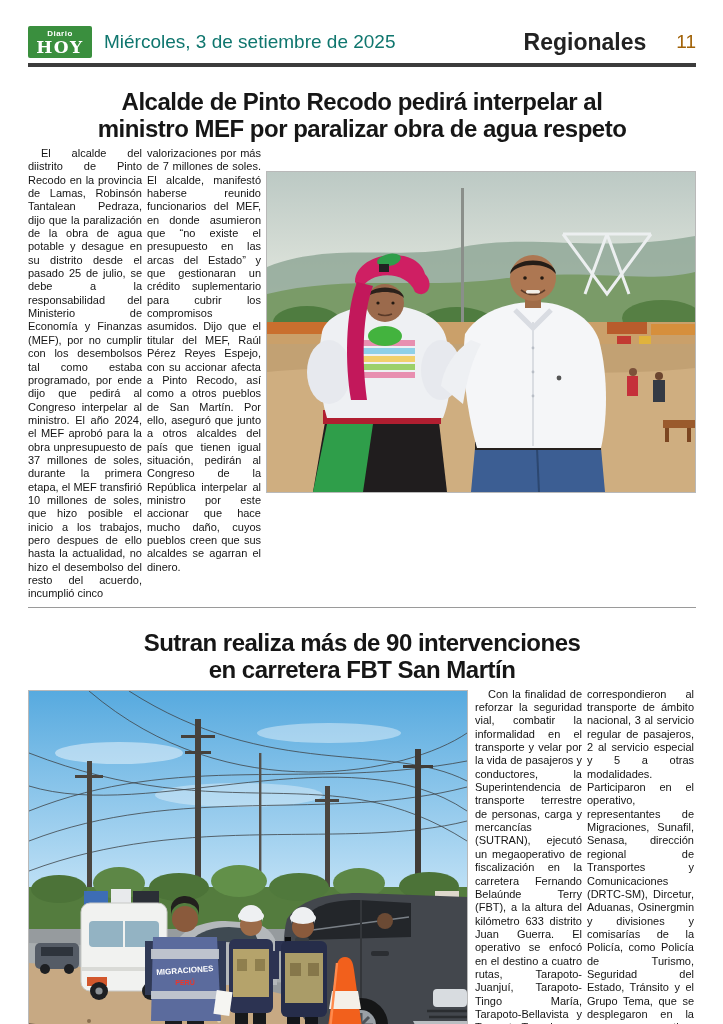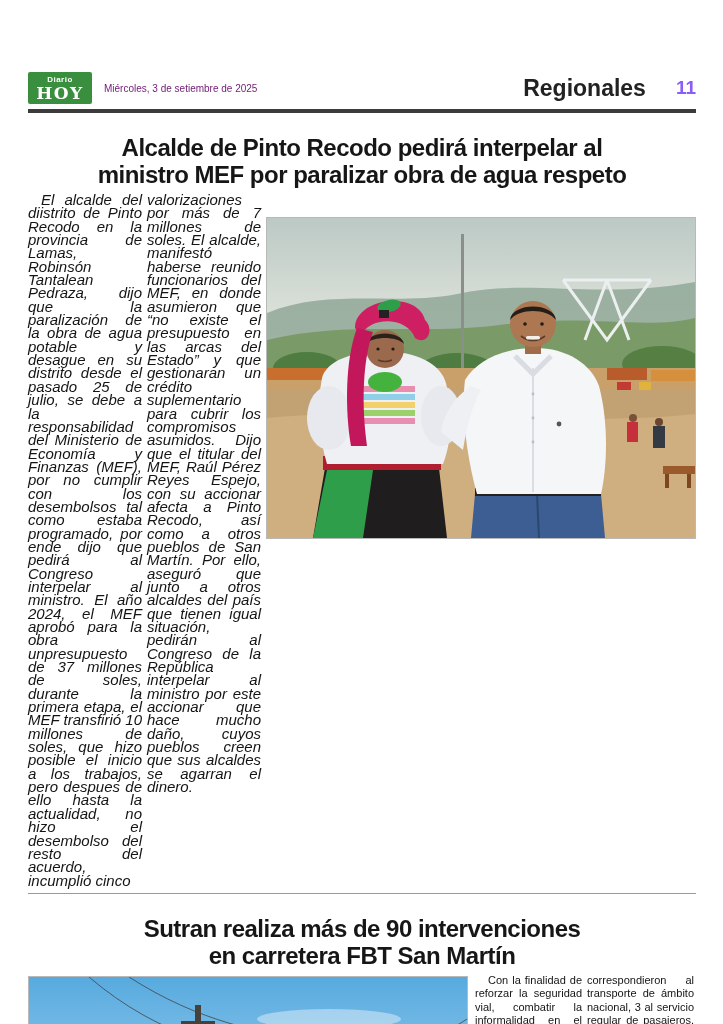--- a/index.html
+++ b/index.html
@@ -1,38 +1,38 @@
 <!DOCTYPE html>
 <html><head>
 <meta charset="utf-8">
 <style>
   html,body{margin:0;padding:0;background:#e8e8e8;}
   .sheet{position:relative;width:723px;height:1024px;background:#ffffff;overflow:hidden;
          font-family:"Liberation Sans",sans-serif;color:#111;}
   .inner{position:absolute;left:28px;top:26px;width:668px;}
 
   
-  .masthead{display:flex;align-items:center;height:32px;margin-top:46px;}
+  .masthead{display:flex;align-items:center;height:32px;}
   .logo{width:64px;height:32px;background:#3a8f3e;border-radius:2px;color:#fff;
         text-align:center;margin-right:12px;display:flex;flex-direction:column;justify-content:center;}
   .logo-top{font-size:8px;font-weight:bold;line-height:9px;letter-spacing:.5px;}
   .logo-main{font-family:"DejaVu Serif",serif;font-weight:bold;font-size:17px;line-height:18px;letter-spacing:1.5px;}
-  .date{font-size:10px;color:#701a75;}
+  .date{font-size:19px;color:#0f766e;}
   .spacer{flex:1;}
   .section{font-weight:bold;font-size:23px;margin-right:30px;color:#222;}
-  .pagenum{font-weight:bold;font-size:19px;color:#8b5cf6;}
+  .pagenum{font-weight:normal;font-size:19px;color:#a16207;}
   .rule-dark{height:4px;background:#3c3c3c;margin-top:5px;}
 
   
   .article-title{text-align:center;font-weight:bold;font-size:24px;line-height:27px;
                  letter-spacing:-0.5px;color:#161616;margin:21px 0 5px;}
 
   
   .a1-row{display:flex;gap:5px;}
-  .txtcol{width:114px;font-size:15px;line-height:13.35px;text-align:justify;color:#141414;font-style:italic;}
+  .txtcol{width:114px;font-size:11px;line-height:13.35px;text-align:justify;color:#141414;}
   .indent{text-indent:13px;}
   .photo-frame{border:1px solid #b9b9b9;box-sizing:border-box;overflow:hidden;background:#dfe4de;}
   .photo1{width:430px;height:322px;margin-top:24px;}
   .thin-rule{height:1px;background:#9a9a9a;margin:6px 0 2px;}
 
   
   .a2-row{display:flex;gap:7px;}
   .photo2{width:440px;height:393px;margin-top:2px;}
   .txtcol2{width:107px;font-size:11px;line-height:13.35px;text-align:justify;color:#141414;}
   .cols2{display:flex;gap:5px;}

